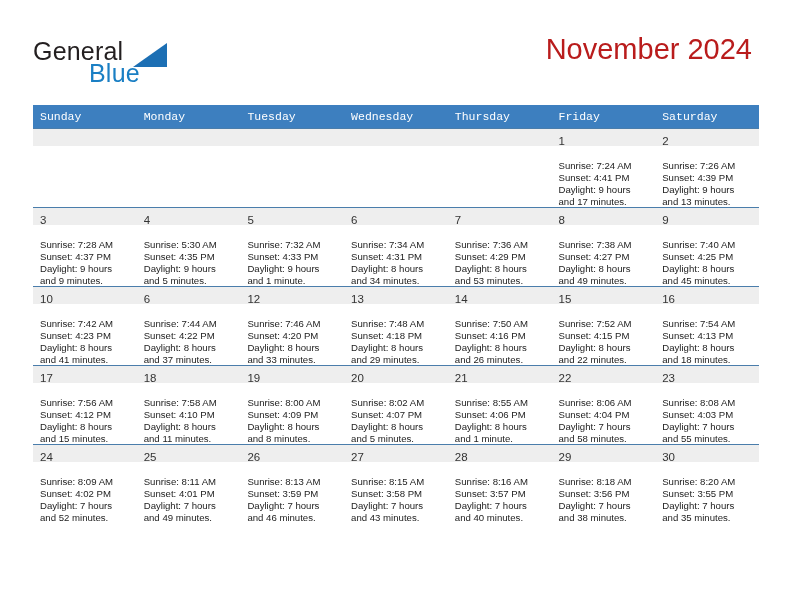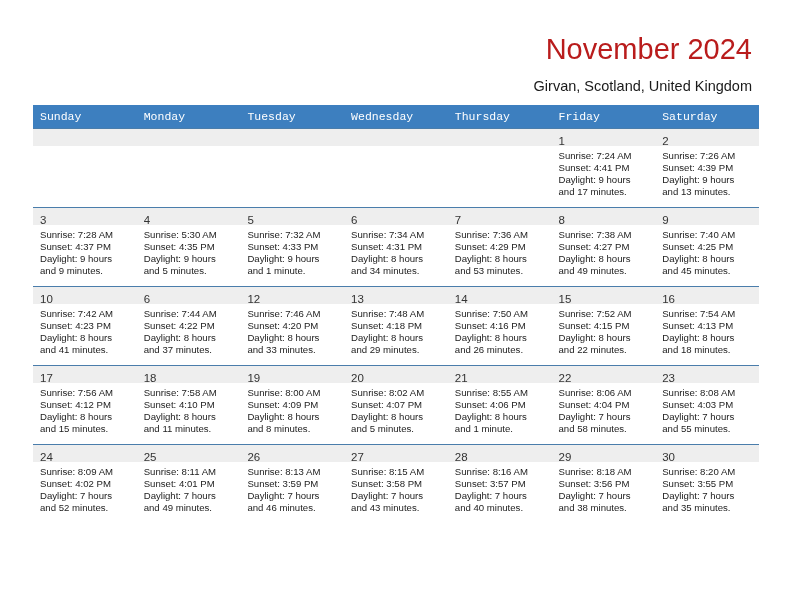--- a/index.html
+++ b/index.html
@@ -128,38 +128,43 @@
     color: #333333;
     line-height: 13px;
     font-family: "Liberation Sans", sans-serif;
   }
   .info {
     padding: 4px 4px 0 7px;
     font-size: 9.6px;
     line-height: 12.1px;
     color: #222222;
     font-family: "Liberation Sans", sans-serif;
+    margin-top: 10px;
   }
   .info div {
     white-space: nowrap;
   }
   .empty .dayband {
     background: #eeeeee;
   }
 </style>
 </head>
 <body>
 
 <div class="page">
 
   <div class="header">
 
+    <div class="brand">
+      <span class="brand-general">General</span>
+      <span class="brand-triangle"></span>
+      <span class="brand-blue">Blue</span>
+    </div>
 
     <div class="title">November 2024</div>
-    <div class="subtitle">Girvan, Scotland, United Kingdom</div>
 
   </div>
 
   <table class="calendar">
     <thead>
       <tr>
         <th>Sunday</th>
         <th>Monday</th>
         <th>Tuesday</th>
         <th>Wednesday</th>

